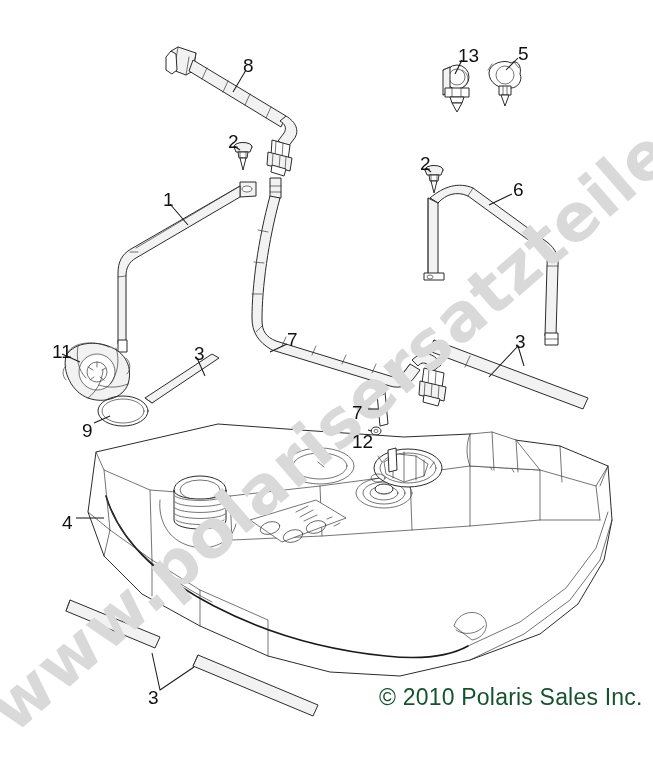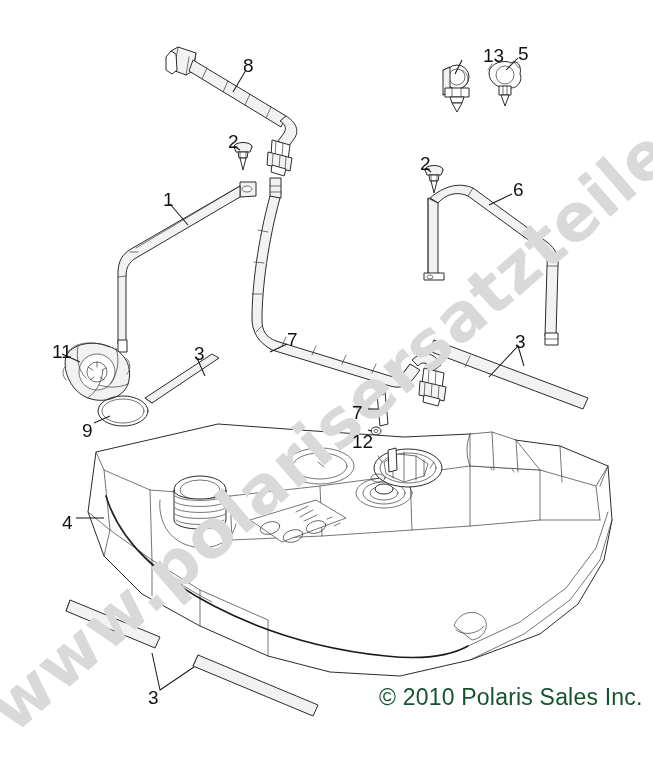--- a/index.html
+++ b/index.html
@@ -304,21 +304,21 @@
     <polyline points="518,346 489,377 518,346 524,366"></polyline>
     <line x1="62" y1="354" x2="80" y2="362"></line>
     <line x1="368" y1="409" x2="379" y2="409"></line>
     <line x1="368" y1="430" x2="372" y2="431"></line>
     <line x1="94" y1="423" x2="110" y2="416"></line>
     <line x1="76" y1="518" x2="104" y2="518"></line>
     <polyline points="160,690 194,667 160,690 152,653"></polyline>
   </svg>
 
   <div class="callout" style="left:243px;top:56px;">8</div>
-  <div class="callout" style="left:458px;top:46px;margin-left:25px;">13</div>
+  <div class="callout" style="left:458px;top:46px;">13</div>
   <div class="callout" style="left:518px;top:44px;">5</div>
   <div class="callout" style="left:228px;top:132px;">2</div>
   <div class="callout" style="left:420px;top:154px;">2</div>
   <div class="callout" style="left:513px;top:180px;">6</div>
   <div class="callout" style="left:163px;top:190px;">1</div>
   <div class="callout" style="left:287px;top:330px;">7</div>
   <div class="callout" style="left:194px;top:344px;">3</div>
   <div class="callout" style="left:515px;top:332px;">3</div>
   <div class="callout" style="left:52px;top:342px;">11</div>
   <div class="callout" style="left:352px;top:403px;">7</div>

